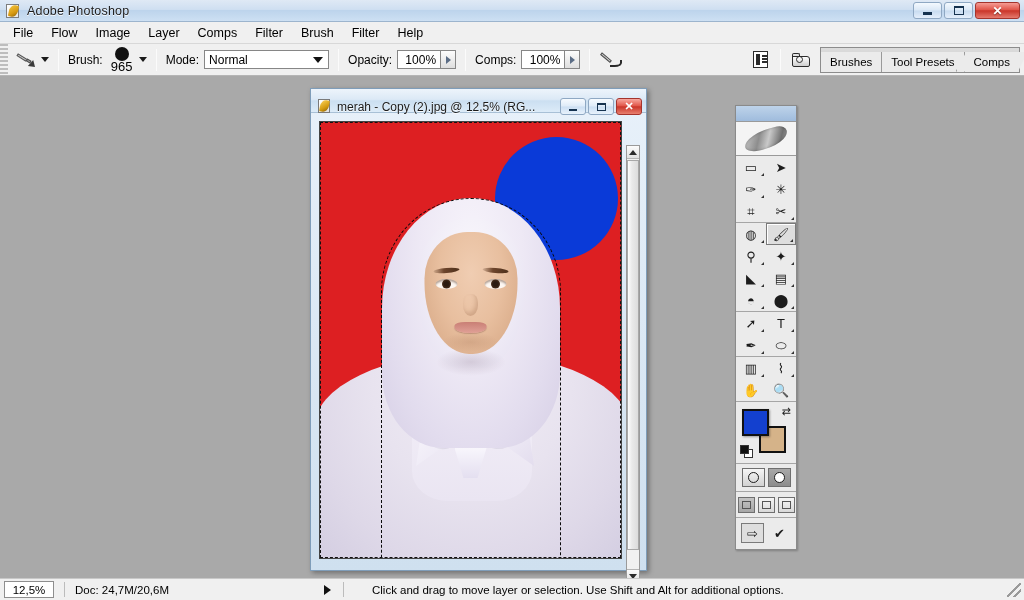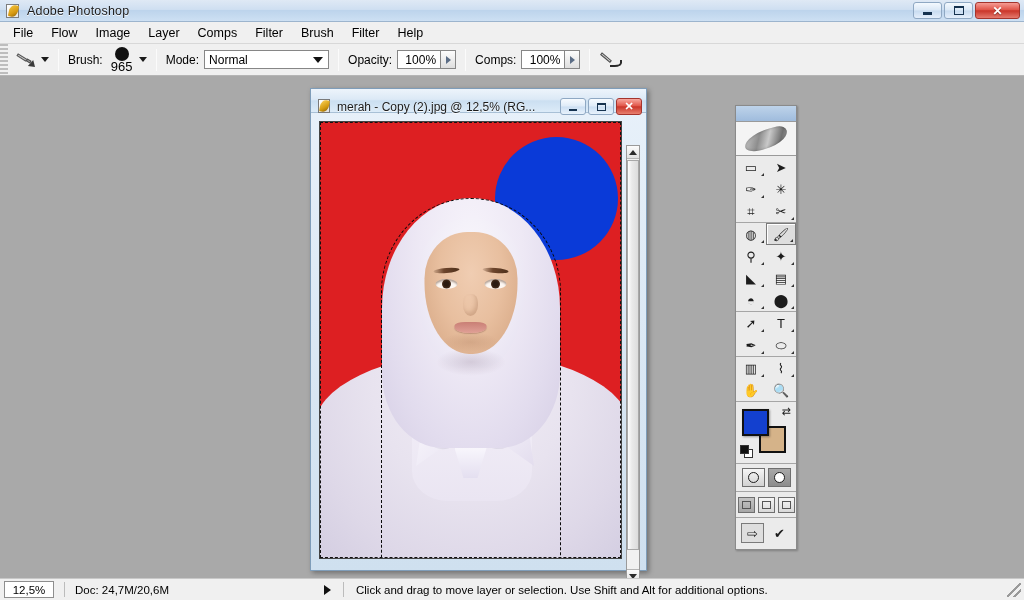--- a/index.html
+++ b/index.html
@@ -535,21 +535,21 @@
   #doc-size{
     margin-left:10px; padding-left:10px; font-size:11.5px;
     border-left:1px solid #bcbcbc; height:15px; display:flex; align-items:center;
   }
   #status-arrow{
     margin-left:155px; width:0;height:0;
     border-top:5px solid transparent;border-bottom:5px solid transparent;
     border-left:7px solid #111;
   }
   #status-hint{
-    margin-left:12px; padding-left:12px; font-size:11.5px;
+    margin-left:12px; padding-left:28px; font-size:11.5px;
     border-left:1px solid #bcbcbc; height:15px; display:flex; align-items:center;
     white-space:nowrap;
   }
   #statusbar-grip{
     margin-left:auto; margin-right:3px; width:14px;height:14px;
     background:
       linear-gradient(135deg,transparent 45%,#9a9a9a 45%,#9a9a9a 55%,transparent 55%),
       linear-gradient(135deg,transparent 70%,#9a9a9a 70%,#9a9a9a 80%,transparent 80%);
   }
 </style>
@@ -636,20 +636,38 @@
       <div class="tri-right"></div>
     </div>
 
   <div class="opt-sep"></div>
 
   <div class="airbrush-glyph">
       <div class="pen"></div>
       <div class="squiggle"></div>
     </div>
 
+  <div id="opt-right">
+    <div class="icon-btn">
+        <div class="palette-icon"></div>
+      </div>
+    <div class="opt-sep"></div>
+    <div class="icon-btn">
+      <div class="folder-icon">
+          <div class="tab"></div>
+          <div class="body"></div>
+          <div class="lens"></div>
+        </div>
+    </div>
+    <div id="palette-well">
+      <div class="well-tab">Brushes</div>
+      <div class="well-tab">Tool Presets</div>
+      <div class="well-tab skew">Comps</div>
+    </div>
+  </div>
 </div>
 
 <div id="docwin">
   <div id="doc-title">
     <div id="doc-icon">
       <div class="sheet"></div>
         <div class="feather"></div>
     </div>
     <div id="doc-title-text">merah - Copy (2).jpg @ 12,5% (RG...</div>
     <div id="doc-buttons">

